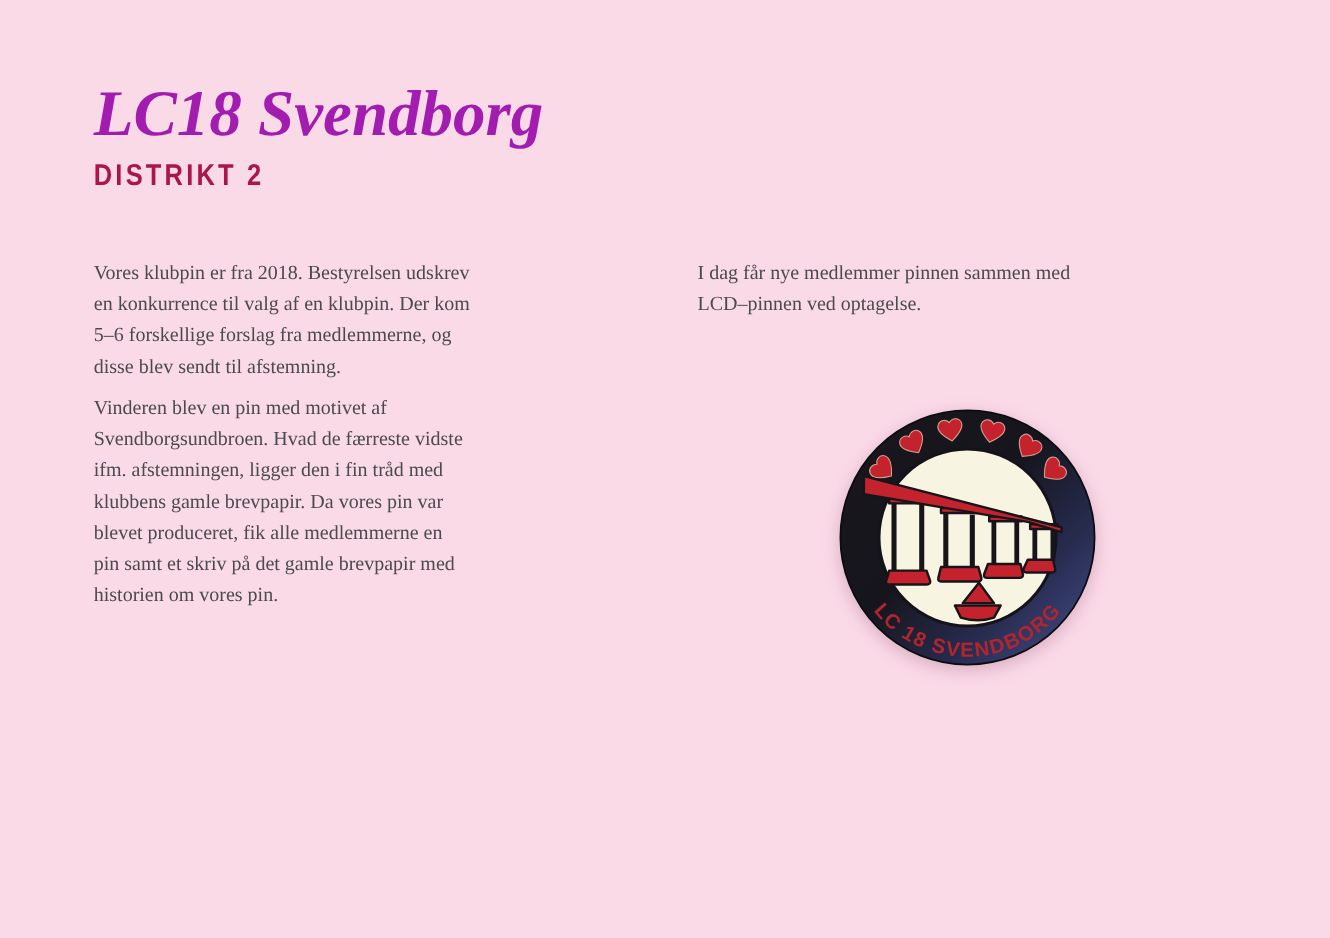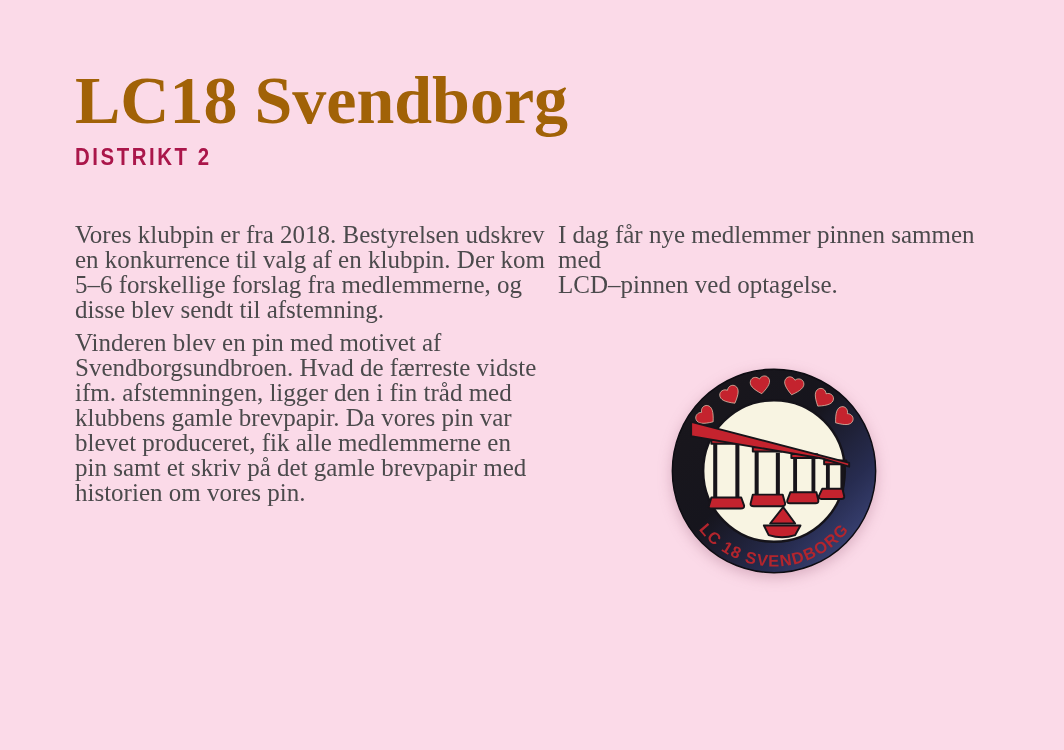--- a/index.html
+++ b/index.html
@@ -11,24 +11,25 @@
   }
   .page {
     box-sizing: border-box;
     width: 1064px; height: 750px;
     padding: 66px 75px 0 75px;
   }
   .title {
     margin: 0;
     font-family: "Liberation Serif", serif;
     font-weight: 700;
-    font-size: 68px;
+    font-size: 52px;
     line-height: 1;
-    color: #a16207;
+    color: #a21caf;
     letter-spacing: 0px;
+    font-style: italic;
   }
   .subtitle {
     margin-top: 9px;
     font-family: "Liberation Sans", sans-serif;
     font-weight: 700;
     font-size: 24px;
     letter-spacing: 3px;
     color: #aa164a;
     transform: scaleX(0.85);
     transform-origin: left center;
@@ -36,21 +37,21 @@
   }
   .columns {
     display: flex;
     gap: 13px;
     margin-top: 51px;
   }
   .col-left  { width: 470px; }
   .col-right { width: 431px; }
   p.body {
     margin: 0 0 8px 0;
-    font-size: 25px;
+    font-size: 16px;
     line-height: 25px;
     color: #4b4a4c;
     white-space: pre-line;
   }
   .pin-wrap {
     margin-top: 68px;
     text-align: center;
   }
   .pin-wrap svg { filter: drop-shadow(0 4px 7px rgba(140, 70, 100, 0.30)); }
   

